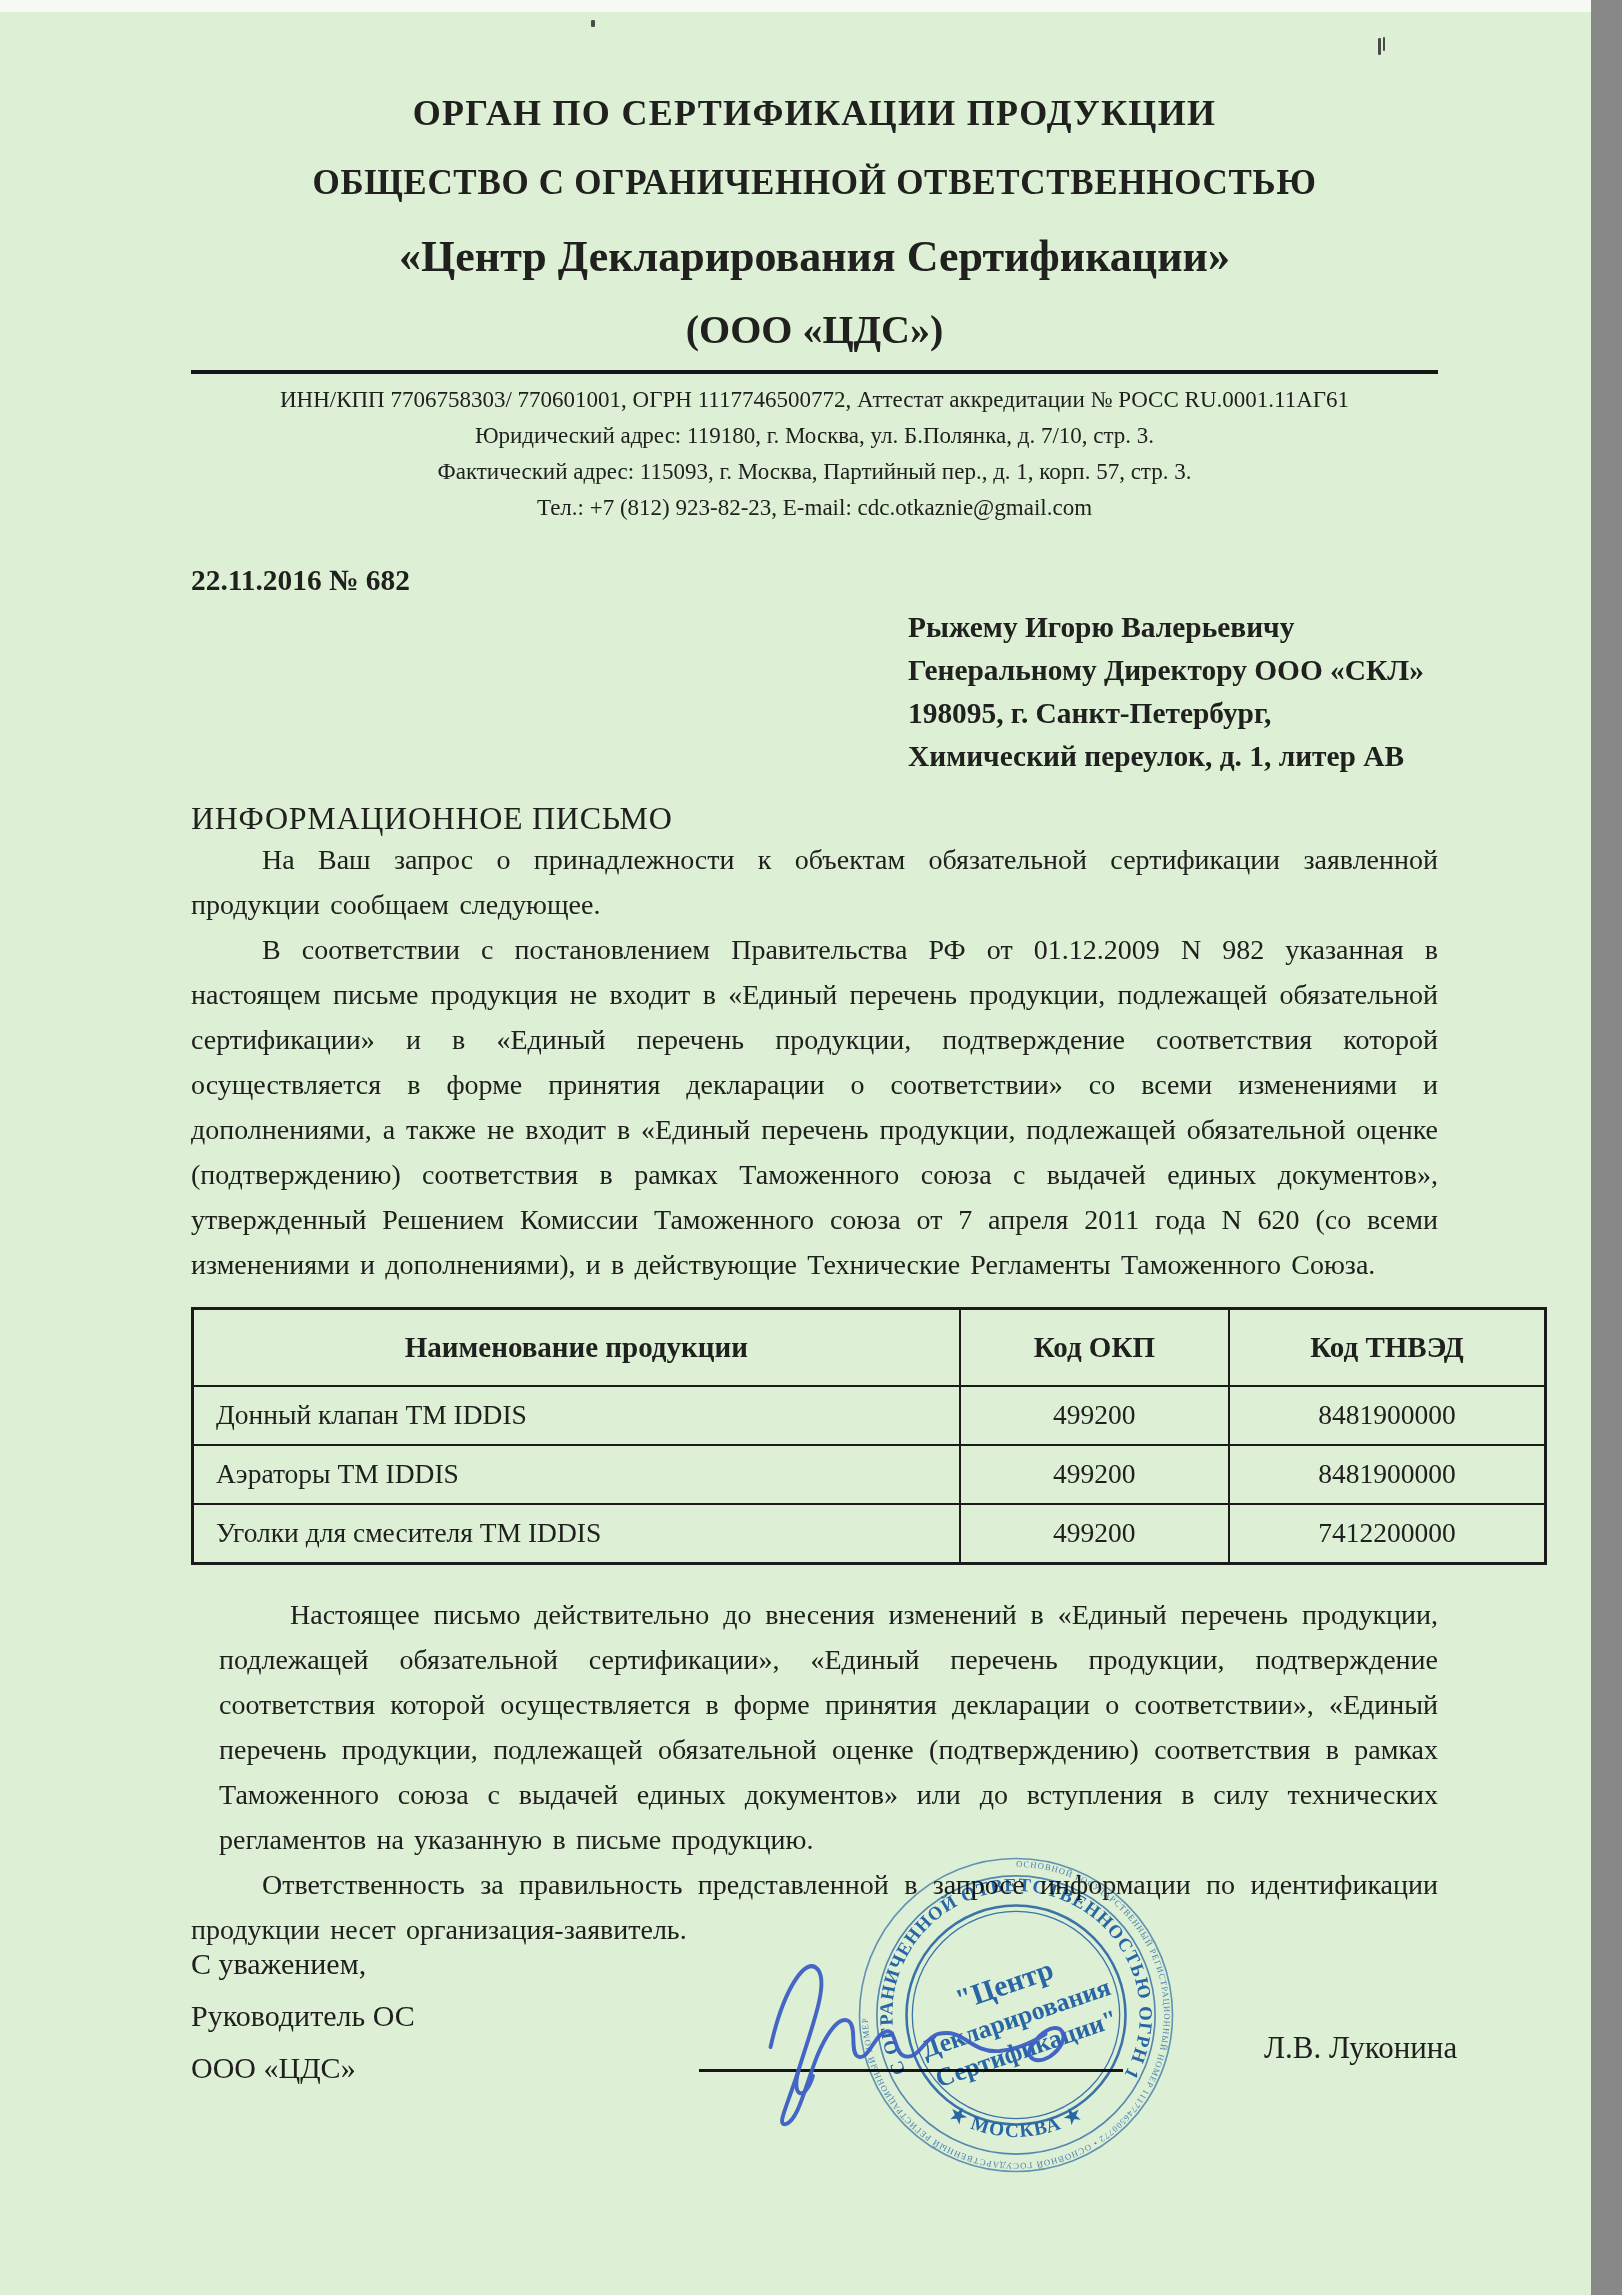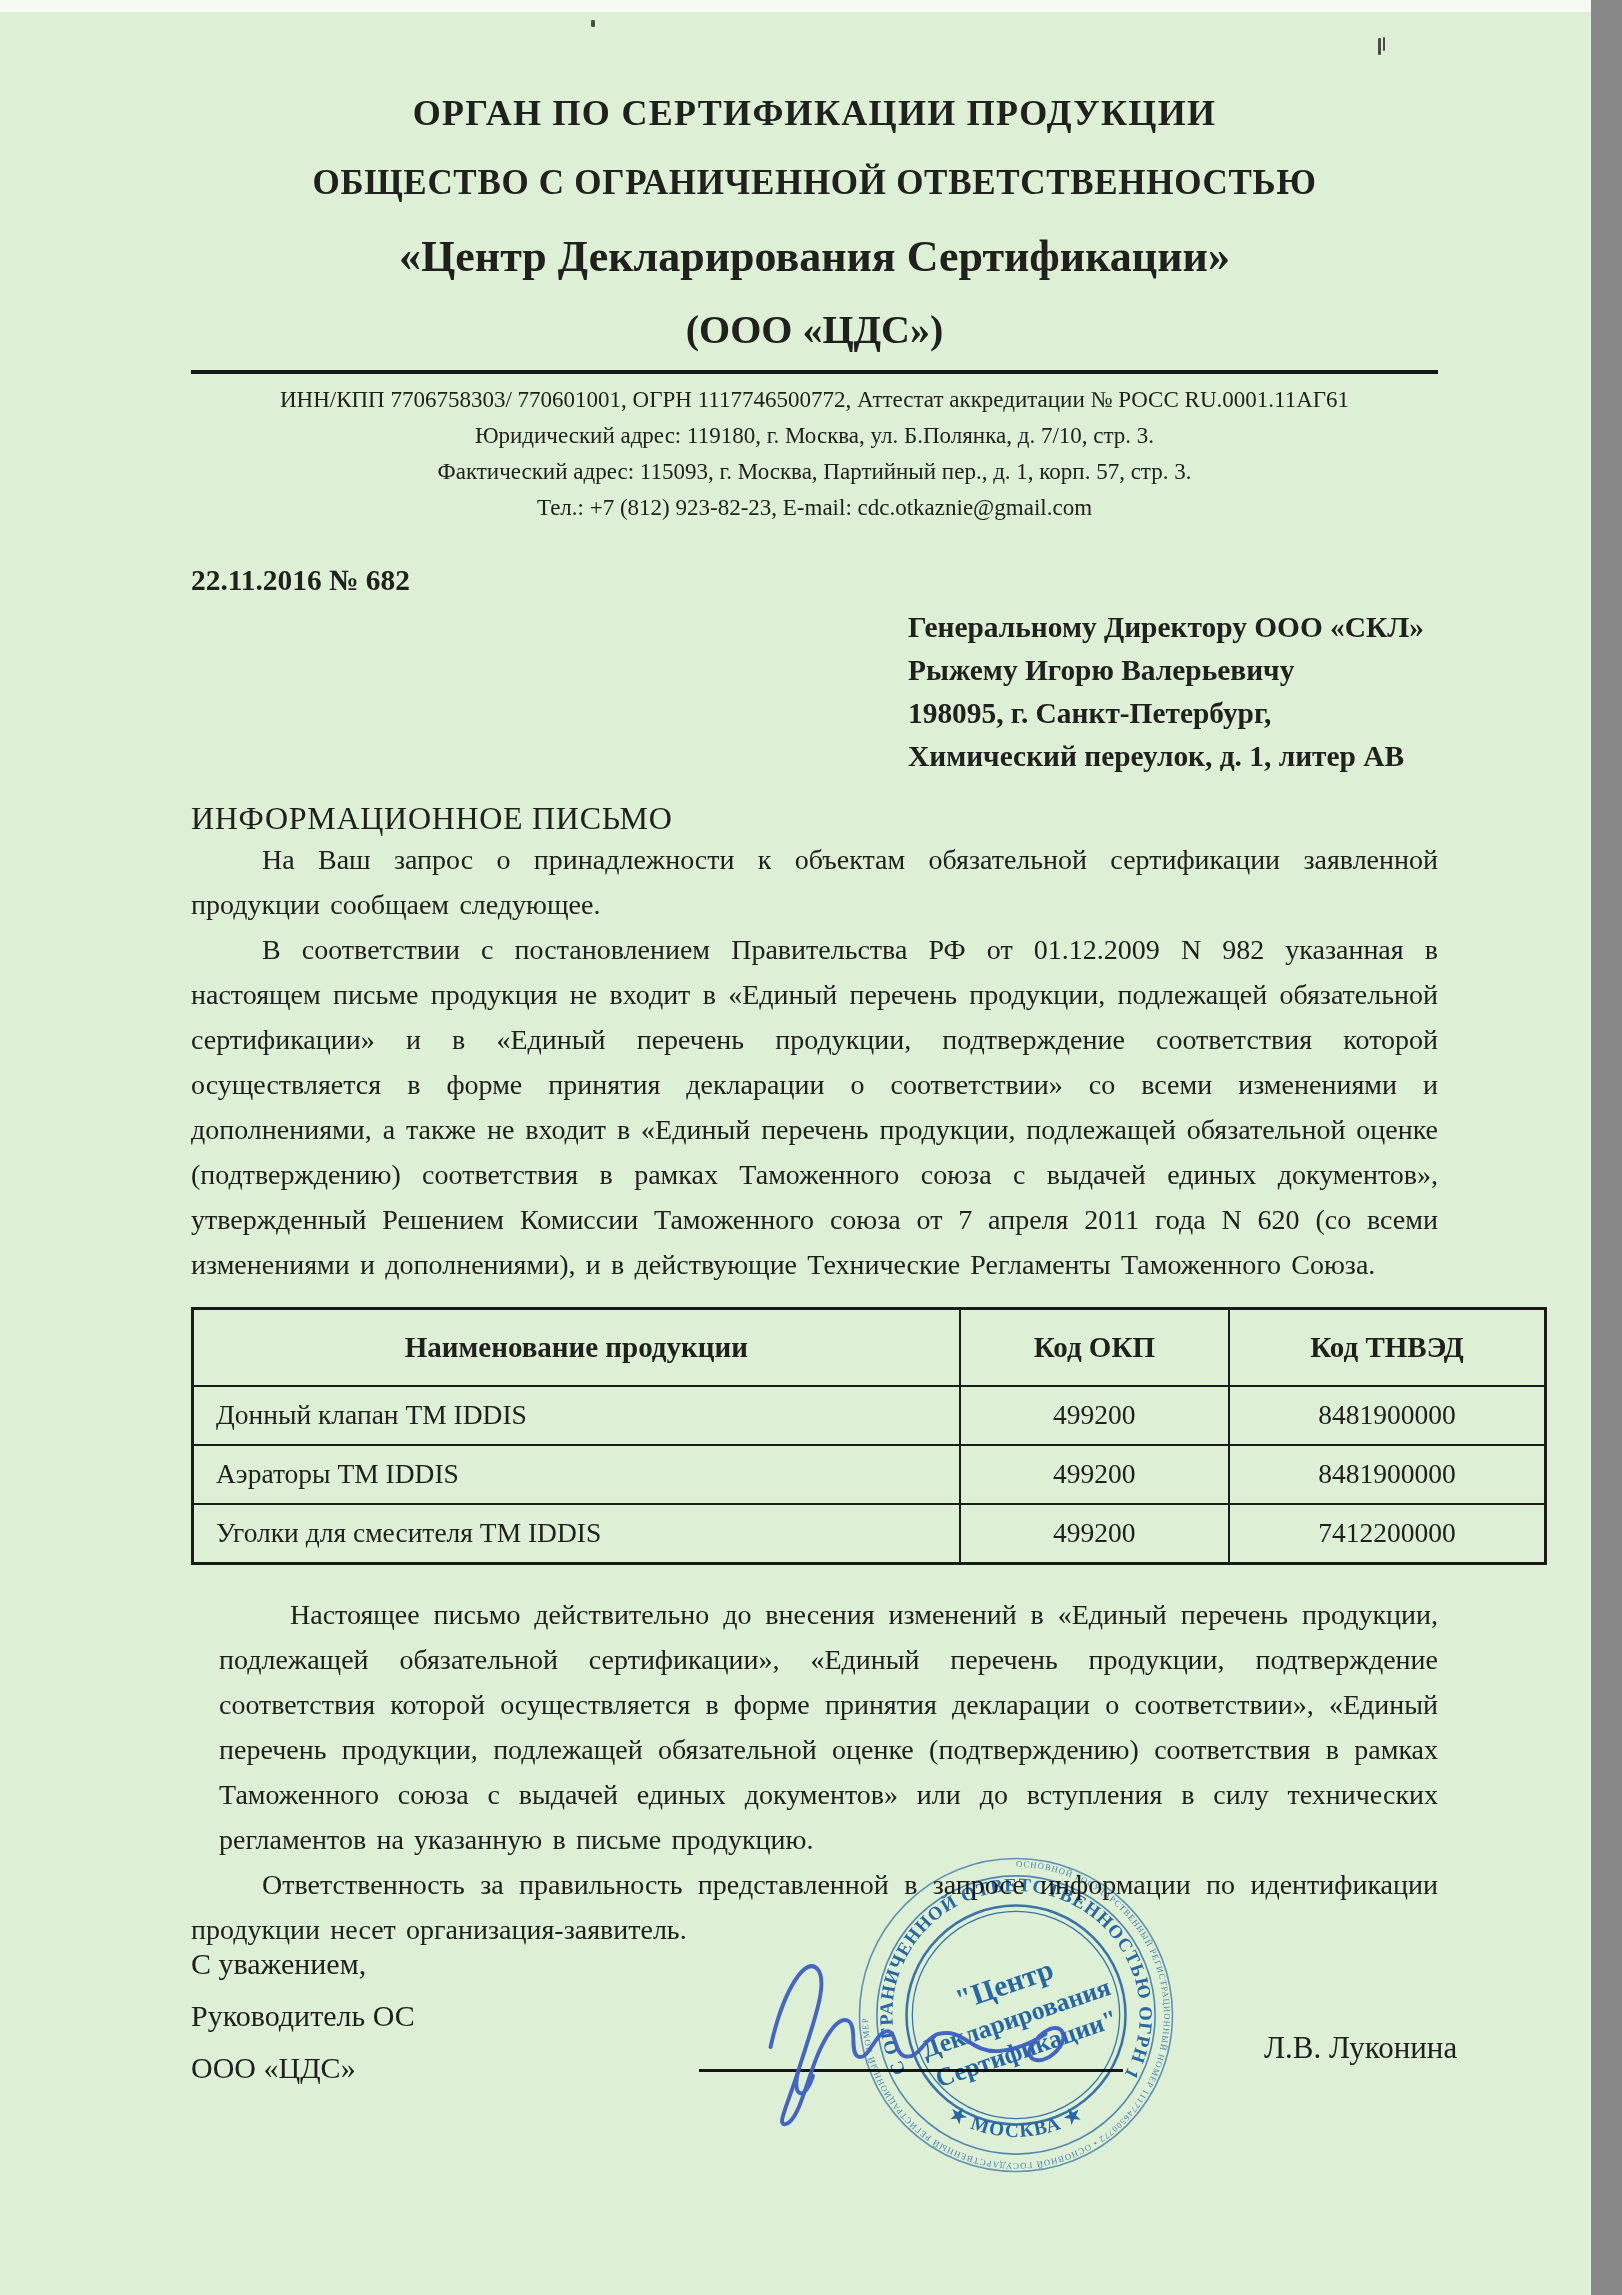--- a/index.html
+++ b/index.html
@@ -61,22 +61,22 @@
     <div class="contact">
       <div>ИНН/КПП 7706758303/ 770601001, ОГРН 1117746500772, Аттестат аккредитации № РОСС RU.0001.11АГ61</div>
       <div>Юридический адрес: 119180, г. Москва, ул. Б.Полянка, д. 7/10, стр. 3.</div>
       <div>Фактический адрес: 115093, г. Москва, Партийный пер., д. 1, корп. 57, стр. 3.</div>
       <div>Тел.: +7 (812) 923-82-23, E-mail: cdc.otkaznie@gmail.com</div>
     </div>
 
     <div class="meta">22.11.2016 № 682</div>
 
     <div class="recipient">
+      <div>Рыжему Игорю Валерьевичу</div>
       <div>Генеральному Директору ООО «СКЛ»</div>
-      <div>Рыжему Игорю Валерьевичу</div>
       <div>198095, г. Санкт-Петербург,</div>
       <div>Химический переулок, д. 1, литер АВ</div>
     </div>
 
     <div class="title">ИНФОРМАЦИОННОЕ ПИСЬМО</div>
 
     <p class="body-p p1">На Ваш запрос о принадлежности к объектам обязательной сертификации заявленной продукции сообщаем следующее.</p>
     <p class="body-p">В соответствии с постановлением Правительства РФ от 01.12.2009 N 982 указанная в настоящем письме продукция не входит в «Единый перечень продукции, подлежащей обязательной сертификации» и в «Единый перечень продукции, подтверждение соответствия которой осуществляется в форме принятия декларации о соответствии» со всеми изменениями и дополнениями, а также не входит в «Единый перечень продукции, подлежащей обязательной оценке (подтверждению) соответствия в рамках Таможенного союза с выдачей единых документов», утвержденный Решением Комиссии Таможенного союза от 7 апреля 2011 года N 620 (со всеми изменениями и дополнениями), и в действующие Технические Регламенты Таможенного Союза.</p>
 
     <table class="tbl">

